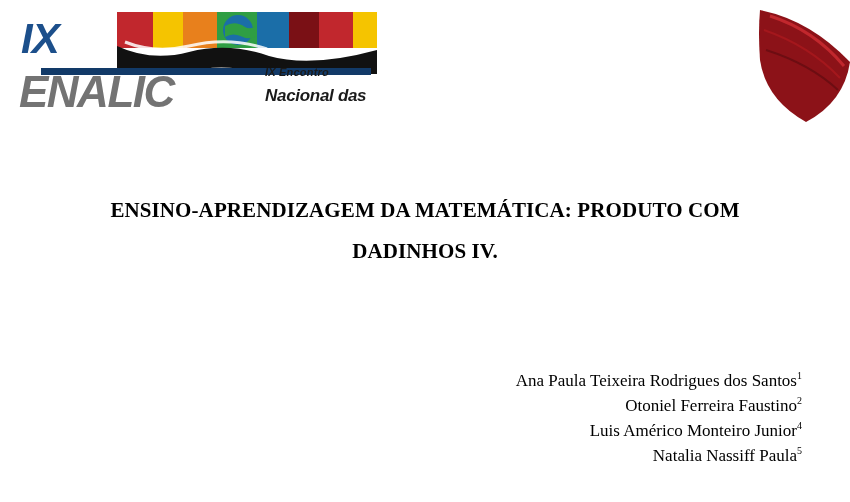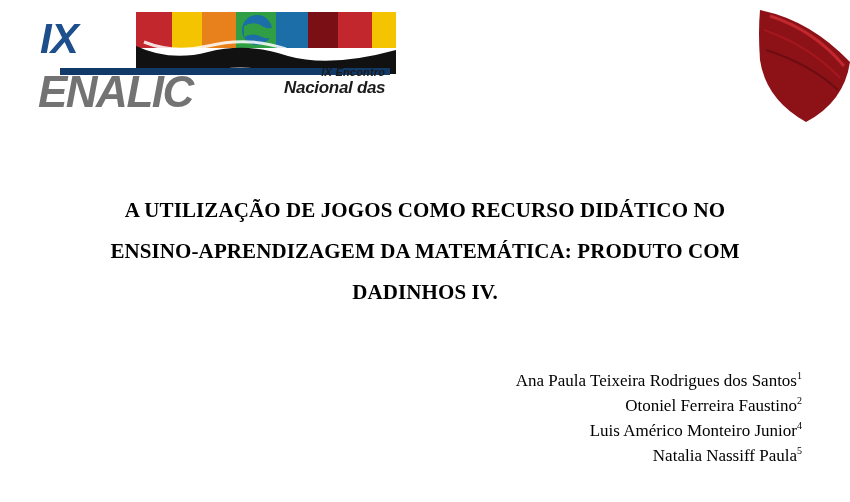--- a/index.html
+++ b/index.html
@@ -19,25 +19,24 @@
   .header {
     position: absolute;
     top: 0;
     left: 0;
     width: 850px;
     height: 140px;
   }
 
   .logo-block {
     position: absolute;
-    left: 36px;
+    left: 17px;
     top: 8px;
     width: 380px;
     height: 120px;
-    text-align: right;
   }
 
   
   .logo-ix {
     position: absolute;
     left: 4px;
     top: 10px;
     font-family: "Liberation Sans", sans-serif;
     font-weight: bold;
     font-style: italic;
@@ -92,20 +91,21 @@
   }
   .logo-tagline .t-small {
     font-size: 11px;
     font-weight: bold;
     letter-spacing: .2px;
   }
   .logo-tagline .t-big {
     font-size: 17px;
     font-weight: bold;
     letter-spacing: -.3px;
+    margin-top: 8px;
   }
 
   
   .corner-art {
     position: absolute;
     right: 0;
     top: 10px;
     width: 120px;
     height: 120px;
     overflow: hidden;
@@ -185,21 +185,20 @@
     <svg width="120" height="120" viewBox="0 0 120 120" xmlns="http://www.w3.org/2000/svg">
       <path d="M30 0 q50 10 90 52 q-6 40 -44 60 q-40 -22 -46 -62 q-2 -28 0 -50 z" fill="#8c1218"></path>
       <path d="M40 6 q44 14 74 50" stroke="#c1272d" stroke-width="3" fill="none"></path>
       <path d="M34 20 q46 16 76 48" stroke="#a4171c" stroke-width="2" fill="none"></path>
       <path d="M36 40 q44 14 72 40" stroke="#6d0d12" stroke-width="2" fill="none"></path>
     </svg>
   </div>
 </div>
 
 <div class="title">
-  <div>A UTILIZAÇÃO DE JOGOS COMO RECURSO DIDÁTICO NO</div>
   <div>ENSINO-APRENDIZAGEM DA MATEMÁTICA: PRODUTO COM</div>
   <div>DADINHOS IV.</div>
 </div>
 
 <div class="authors">
   <div class="author-line">
     <span>Ana Paula Teixeira Rodrigues dos Santos</span><sup>1</sup>
   </div>
   <div class="author-line">
     <span>Otoniel Ferreira Faustino</span><sup>2</sup>

